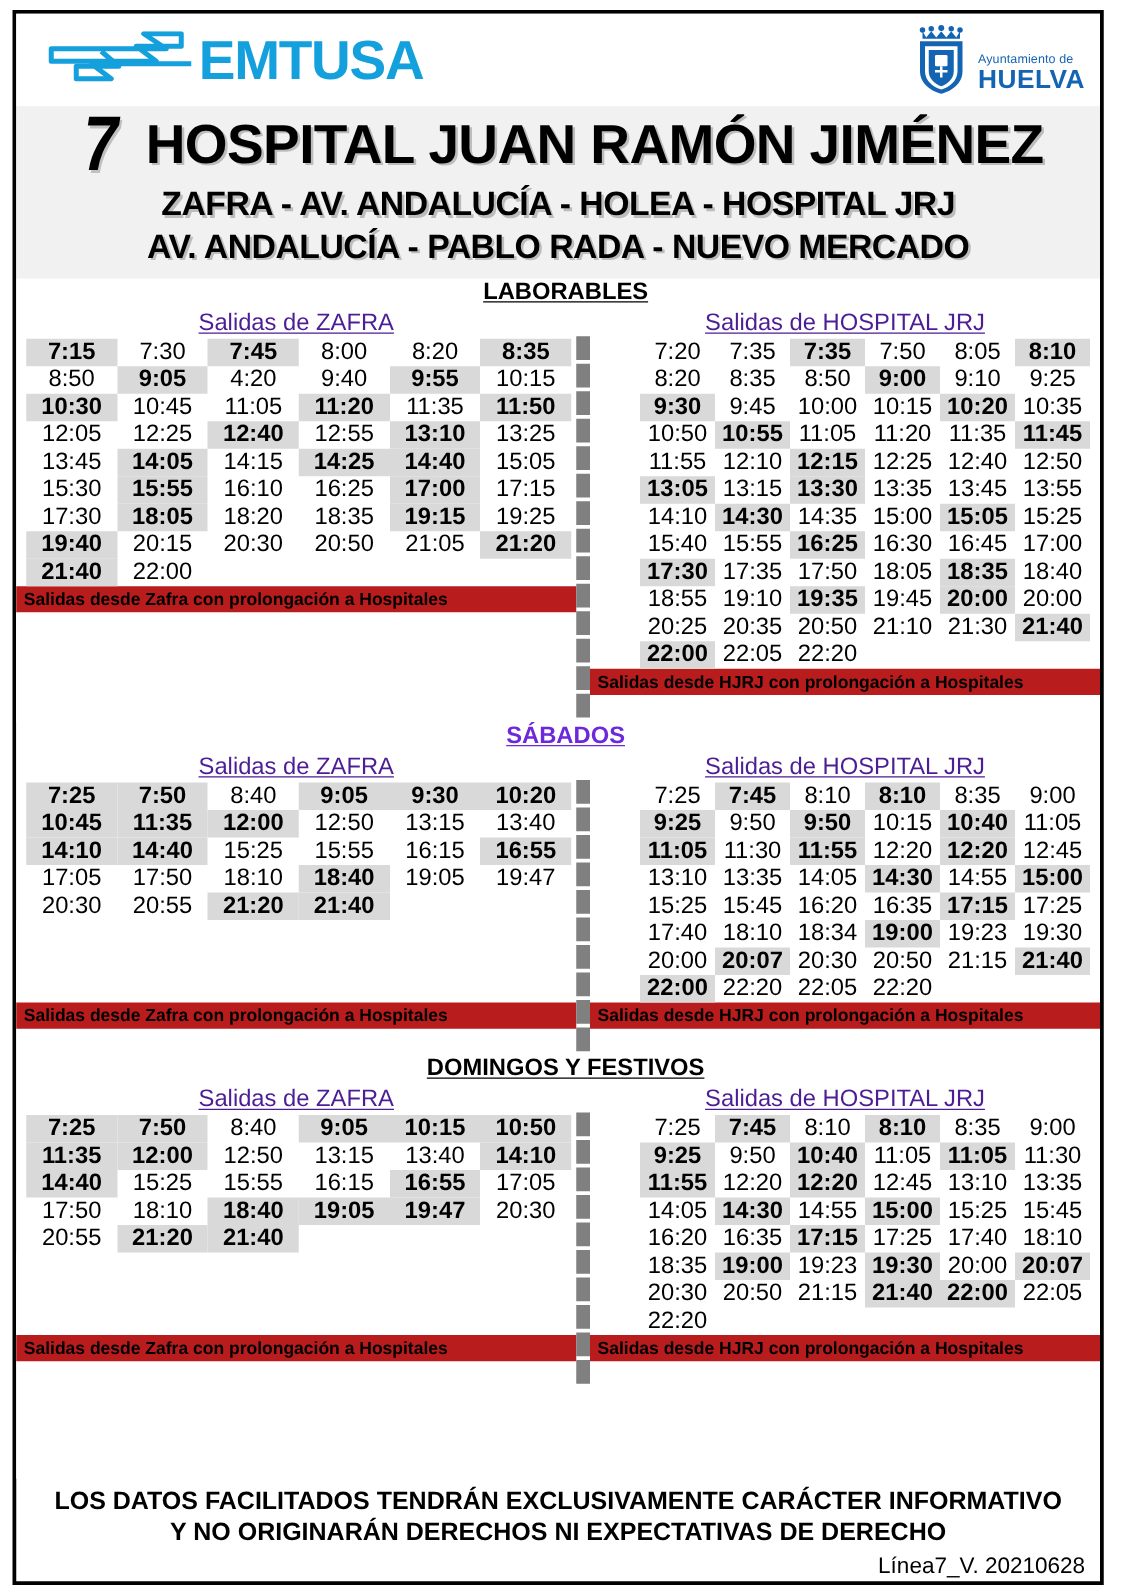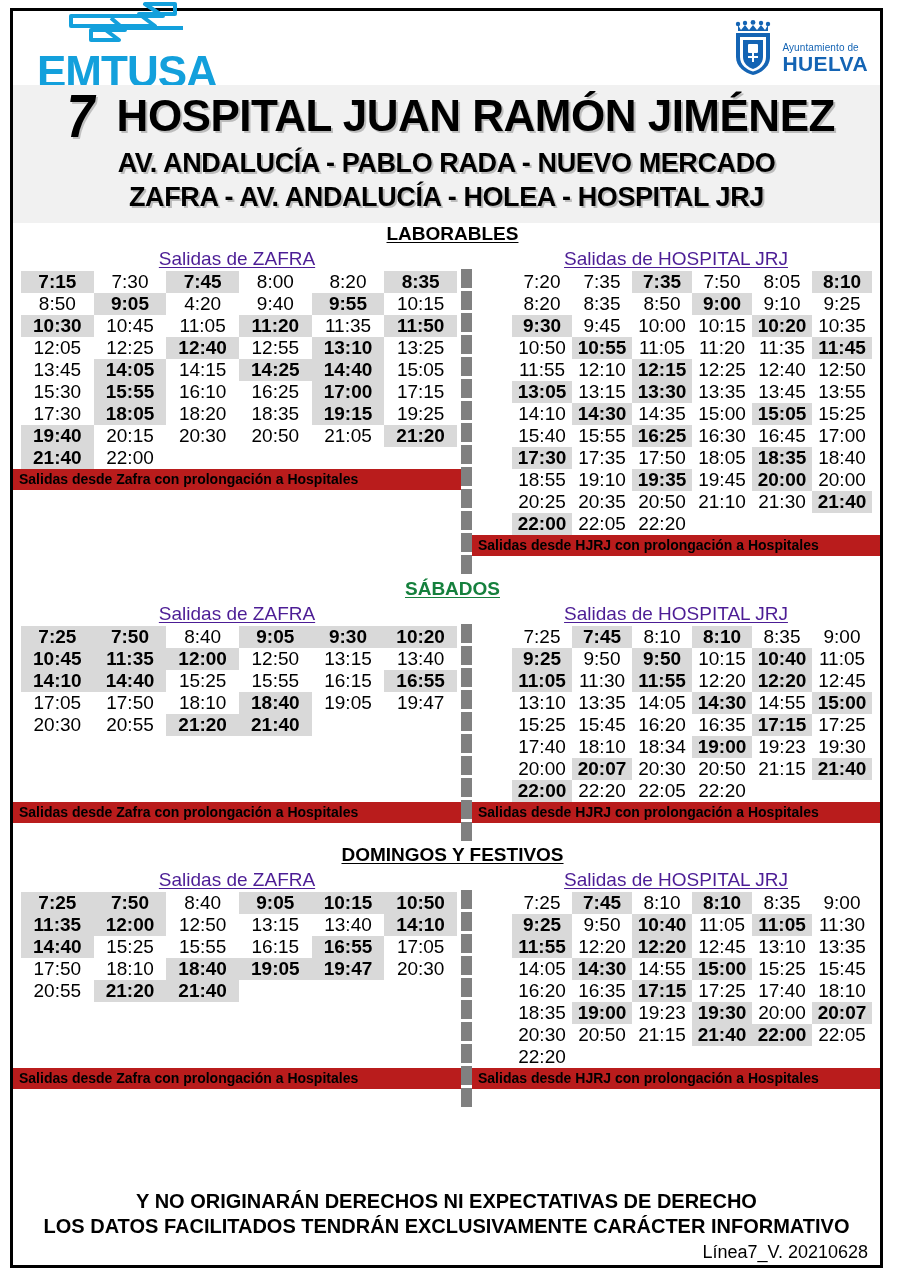--- a/index.html
+++ b/index.html
@@ -36,23 +36,22 @@
     height: 74px;
     background: #ffffff;
     display: flex;
     align-items: center;
     justify-content: space-between;
     padding: 0 12px 0 24px;
     flex: 0 0 auto;
   }
   .emtusa {
     display: flex;
-    align-items: center;
+    align-items: flex-end;
     gap: 2px;
-    flex-direction: column;
   }
   .emtusa-mark { width: 120px; height: 46px; display: block; }
   .emtusa-word {
     font-size: 44px;
     font-weight: bold;
     letter-spacing: -1px;
     color: #13A0DC;
     line-height: 1;
     font-family: "Liberation Sans", sans-serif;
   }
@@ -144,21 +143,21 @@
     left: 0; right: 0;
     top: 0;
     text-align: center;
     font-size: 19px;
     font-weight: bold;
     font-family: "Liberation Sans", sans-serif;
     text-decoration: underline;
     text-underline-offset: 2px;
   }
   .banner-laborables { color: #000000; }
-  .banner-sabados   { color: #15803d; }
+  .banner-sabados   { color: #6d28d9; }
   .banner-domingos  { color: #000000; }
 
   
   .cols {
     display: grid;
     grid-template-columns: 448px 11px 1fr;
   }
   .col-head {
     text-align: center;
     font-size: 19px;
@@ -271,22 +270,22 @@
         <span class="huelva-big">HUELVA</span>
       </span>
     </div>
   </div>
 
   <div class="title-band">
     <div class="title-row">
       <div class="line-number">7</div>
       <div class="line-title">HOSPITAL JUAN RAMÓN JIMÉNEZ</div>
     </div>
+    <div class="route">ZAFRA - AV. ANDALUCÍA - HOLEA - HOSPITAL JRJ</div>
     <div class="route">AV. ANDALUCÍA - PABLO RADA - NUEVO MERCADO</div>
-    <div class="route">ZAFRA - AV. ANDALUCÍA - HOLEA - HOSPITAL JRJ</div>
   </div>
 
   <div class="schedule">
 
     <div class="section">
       <div class="section-banner">
         <div class="banner-label banner-laborables">LABORABLES</div>
       </div>
       <div class="cols">
         <div class="left">
@@ -668,19 +667,19 @@
                 <div class="t empty"></div>
               </div>
           <div class="note">Salidas desde HJRJ con prolongación a Hospitales</div>
         </div>
       </div>
     </div>
 
   </div>
 
   <div class="footer">
+    <div class="disclaimer">LOS DATOS FACILITADOS TENDRÁN EXCLUSIVAMENTE CARÁCTER INFORMATIVO</div>
     <div class="disclaimer">Y NO ORIGINARÁN DERECHOS NI EXPECTATIVAS DE DERECHO</div>
-    <div class="disclaimer">LOS DATOS FACILITADOS TENDRÁN EXCLUSIVAMENTE CARÁCTER INFORMATIVO</div>
     <div class="version">Línea7_V. 20210628</div>
   </div>
 
  </div>
 </div>
 
 </body></html>

